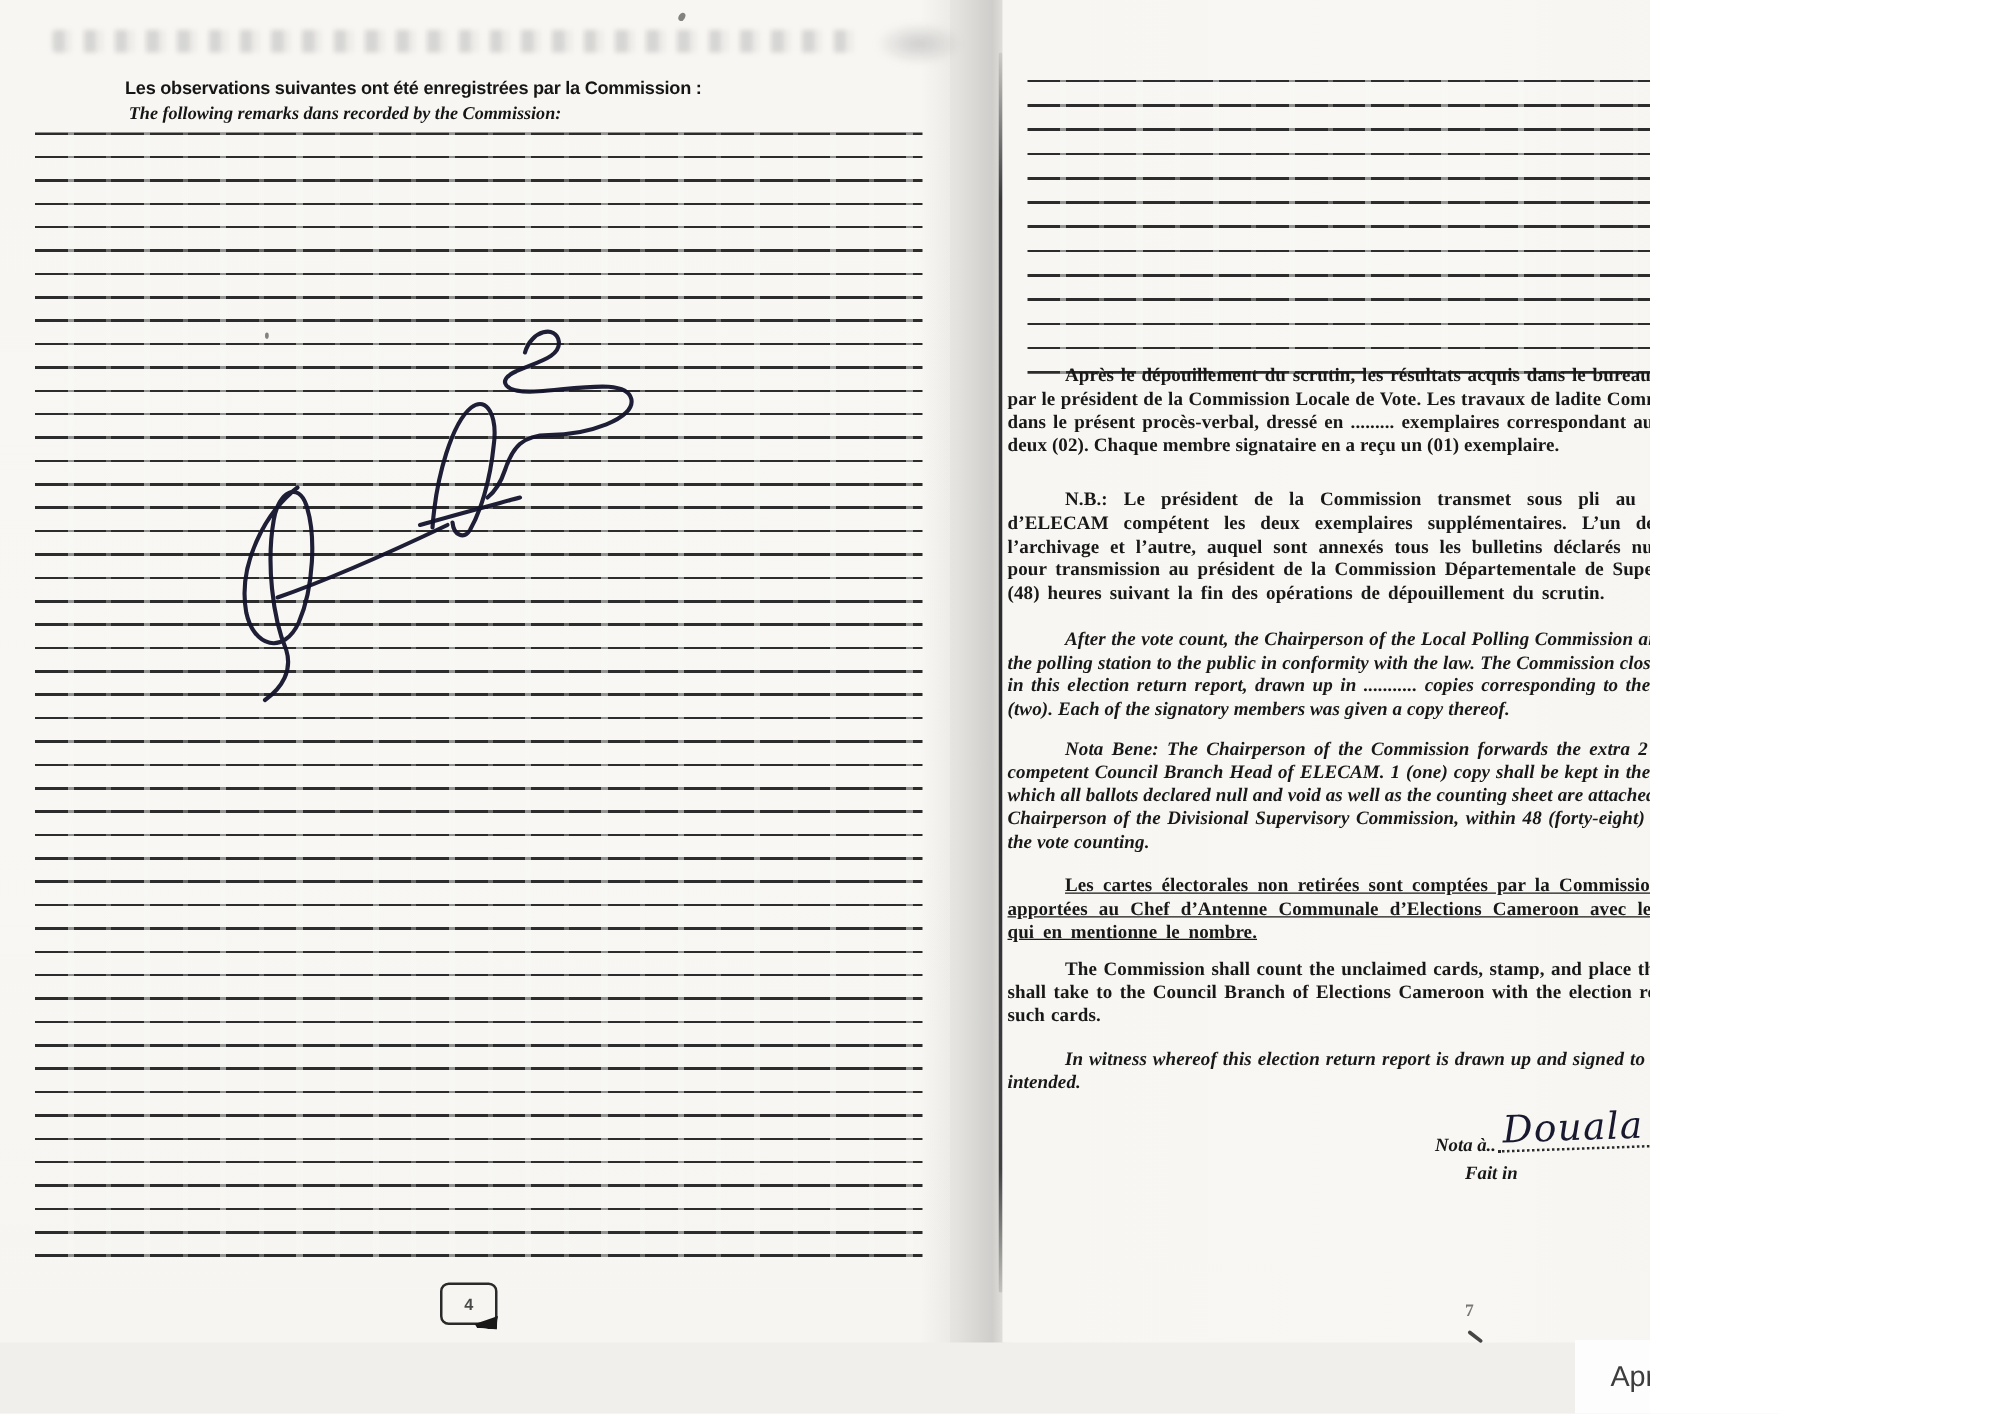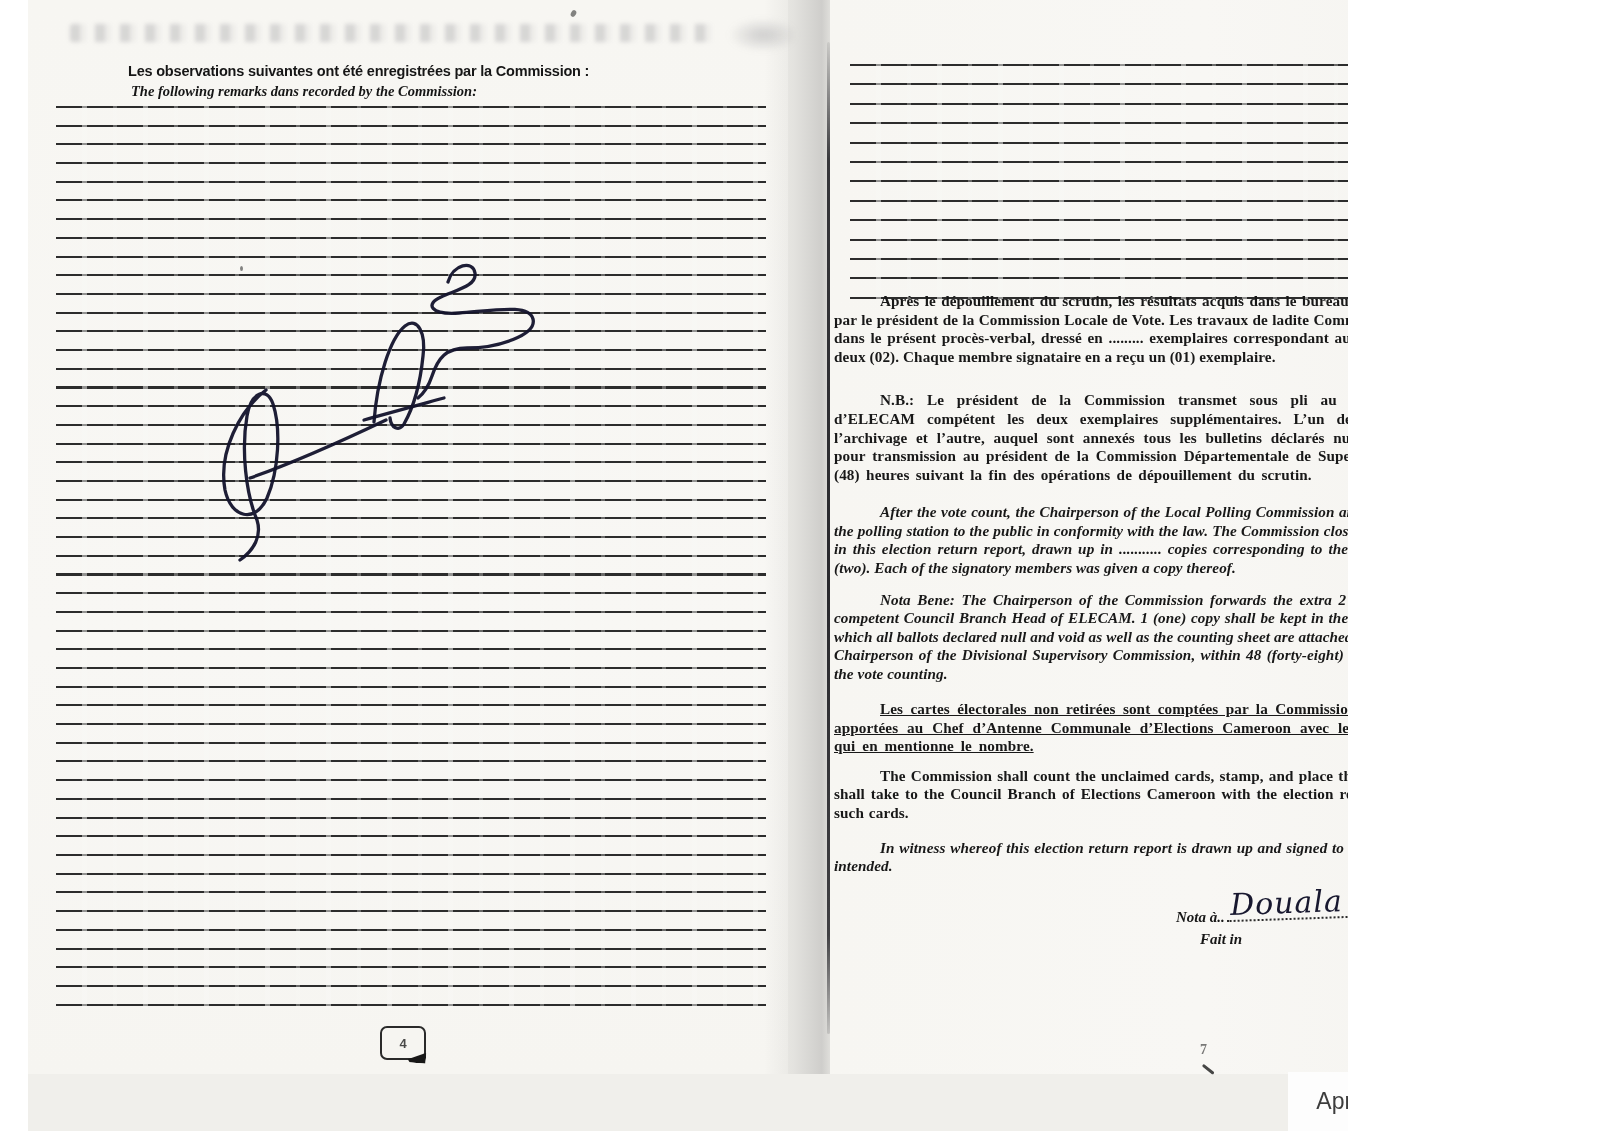--- a/index.html
+++ b/index.html
@@ -1,17 +1,17 @@
 <!DOCTYPE html>
 <html><head>
 <meta charset="utf-8">
 <style>
   html,body{margin:0;padding:0;}
   .canvas{position:relative;width:1320px;height:1131px;background:#f0efeb;overflow:hidden;
-          font-family:"Liberation Serif",serif;color:#1b1b1b;margin-left:28px;}
+          font-family:"Liberation Serif",serif;color:#1b1b1b;}
 
   
   .page{position:absolute;top:0;height:1074px;}
   .page-left{left:0;width:760px;background:linear-gradient(180deg,#f7f6f2 0%,#f8f7f4 60%,#f6f5f1 100%);}
   .page-right{left:802px;width:750px;background:linear-gradient(90deg,#f7f6f2 0%,#f8f7f4 50%,#f4f3ef 97%,#eeede9 100%);}
 
   .gutter{position:absolute;left:736px;top:0;width:74px;height:1074px;
           background:linear-gradient(90deg,rgba(60,60,60,0) 0%,rgba(60,60,60,.07) 40%,rgba(55,55,58,.18) 78%,rgba(60,60,60,.10) 88%,rgba(60,60,60,0) 100%);}
   .seam{position:absolute;left:799px;top:42px;width:3px;height:992px;border-radius:2px;filter:blur(.4px);
         background:linear-gradient(180deg,rgba(20,20,25,.08),rgba(25,25,30,.85) 12%,rgba(25,25,30,.92) 55%,rgba(25,25,30,.8) 90%,rgba(20,20,25,.12));}

